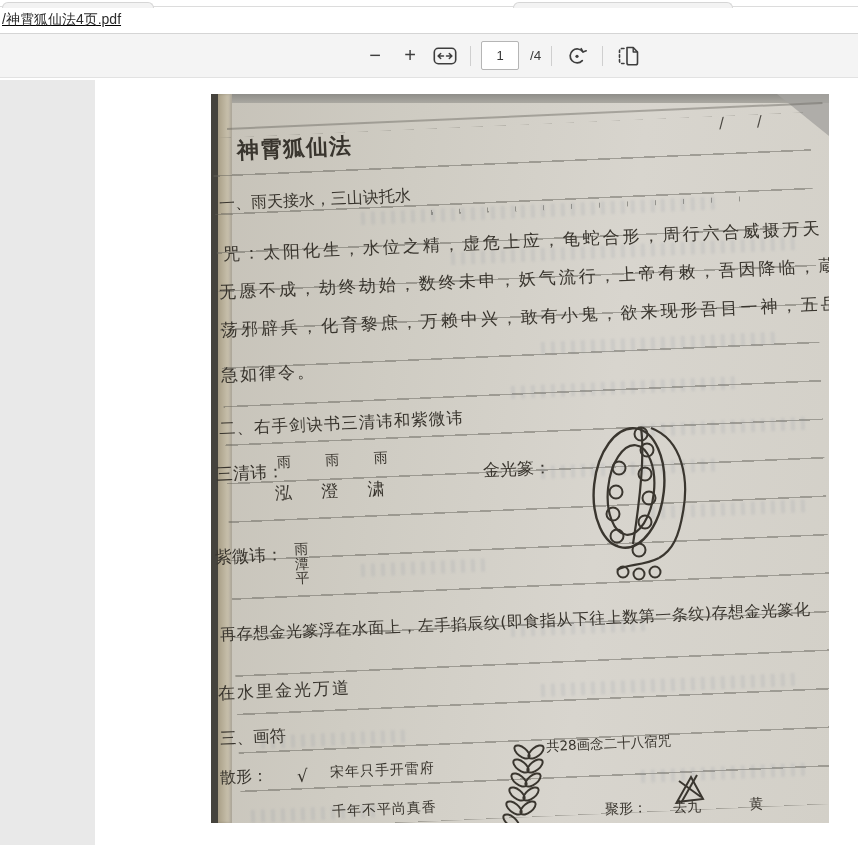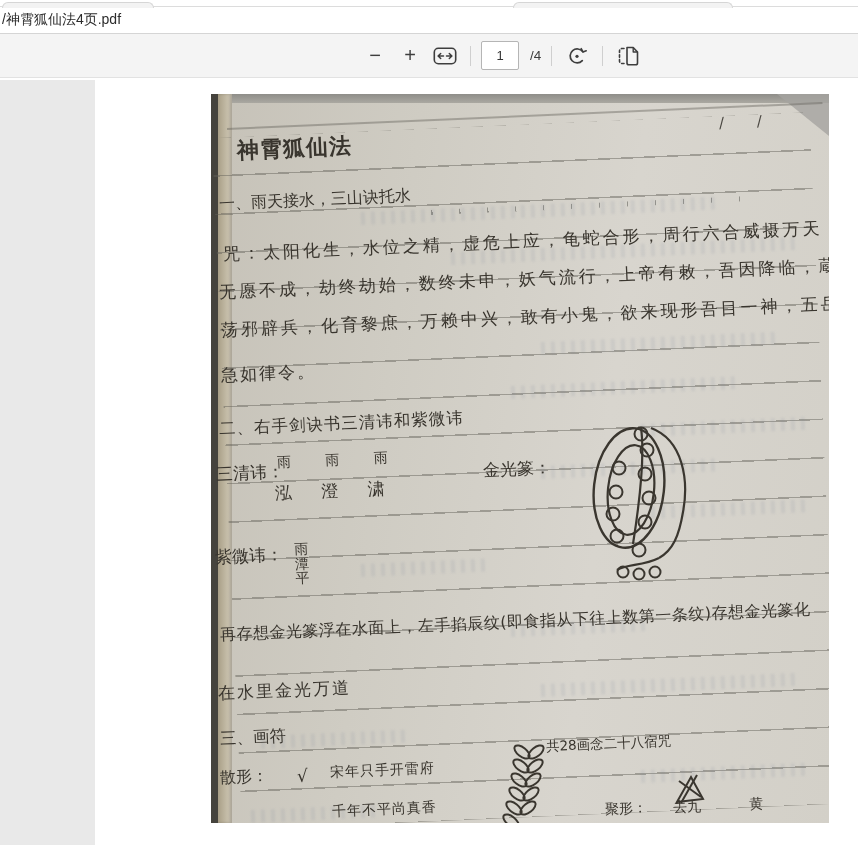--- a/index.html
+++ b/index.html
@@ -7,21 +7,21 @@
     font-family:"Liberation Sans", sans-serif; }
 
   
   .tabstrip { position:relative; height:7px; background:#fff; border-bottom:1px solid #dcdcdc; }
   .tab-remnant { position:absolute; top:2px; height:6px; background:#f3f3f3;
     border:1px solid #d6d6d6; border-bottom:none; border-radius:7px 7px 0 0; }
   .tab-left  { left:2px;   width:152px; }
   .tab-right { left:513px; width:220px; }
 
   .titlebar { height:27px; background:#fff; border-bottom:1px solid #d5d5d5;
-    display:flex; align-items:center; padding-left:2px; }
+    display:flex; align-items:center; padding-left:2px;text-decoration:underline; }
   .doc-title { font-size:14px; color:#2b2b2b; }
 
   .toolbar { position:relative; height:44px; background:#f4f4f4; border-bottom:1px solid #e2e2e2; }
   .toolbar-inner { position:absolute; left:360px; top:50%; transform:translateY(-50%);
     display:flex; align-items:center; gap:5px; }
   .tb-btn { background:transparent; border:none; width:30px; height:30px;
     display:flex; align-items:center; justify-content:center;
     color:#3e3e3e; font-size:20px; font-family:"Liberation Sans",sans-serif; border-radius:4px; }
   .tb-btn svg { display:block; }
   .divider { width:1px; height:20px; background:#cfcfcf; margin:0 5px; }

